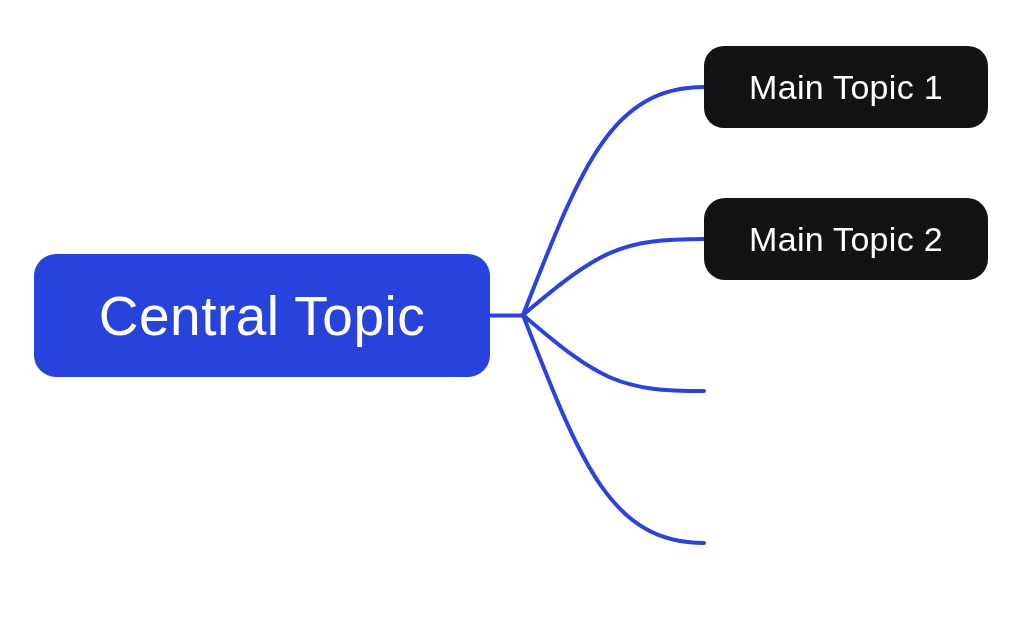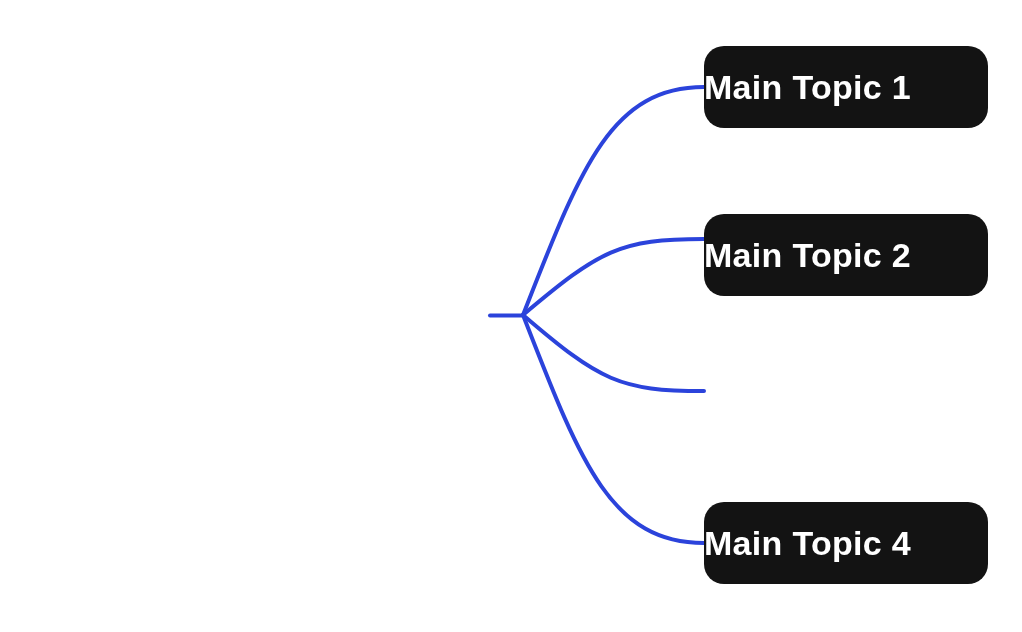--- a/index.html
+++ b/index.html
@@ -30,22 +30,23 @@
   .connectors path {
     fill: none;
     stroke: var(--connector, #2b43db);
     stroke-width: 4;
     stroke-linecap: round;
   }
   .node {
     position: absolute;
     display: flex;
     align-items: center;
+    justify-content: center;
     color: var(--text, #ffffff);
-    font-weight: 700;
+    font-weight: 400;
     cursor: pointer;
     box-sizing: border-box;
     white-space: nowrap;
   }
   .node-central {
     left: 34px;
     top: 254px;
     width: 456px;
     height: 123px;
     border-radius: 22px;
@@ -56,47 +57,47 @@
   .node-main {
     left: 704px;
     width: 284px;
     height: 82px;
     border-radius: 20px;
     background: var(--topic-fill, #131313);
     font-size: 34px;
     letter-spacing: 0.3px;
   }
   .node-main-1 { top: 46px; }
-  .node-main-2 { top: 214px; }
+  .node-main-2 { top: 198px; border-radius: 21px; }
   .node-main-3 { top: 350px; }
   .node-main-4 { top: 502px; }
   .node-label {
     pointer-events: none;
   }
 </style>
 </head>
 <body>
 
 <div class="canvas">
 
   <svg class="connectors" viewBox="0 0 1022 632" xmlns="http://www.w3.org/2000/svg">
     <path d="M 490 315.5 L 523 315.5"></path>
     <path d="M 523 315 C 580 170 610 87 704 87"></path>
     <path d="M 523 315 C 600 250 620 239 704 239"></path>
     <path d="M 523 315 C 600 381 620 391 704 391"></path>
     <path d="M 523 315 C 580 461 610 543 704 543"></path>
   </svg>
 
+  <div class="node node-central">
+    <span class="node-label">Central Topic</span>
+  </div>
 
   <div class="node node-main node-main-1">
     <span class="node-label">Main Topic 1</span>
   </div>
 
   <div class="node node-main node-main-2">
     <span class="node-label">Main Topic 2</span>
   </div>
 
 
-  <div class="node node-main node-main-4">
-    <span class="node-label">Main Topic 4</span>
-  </div>
 
 </div>
 
 </body></html>

